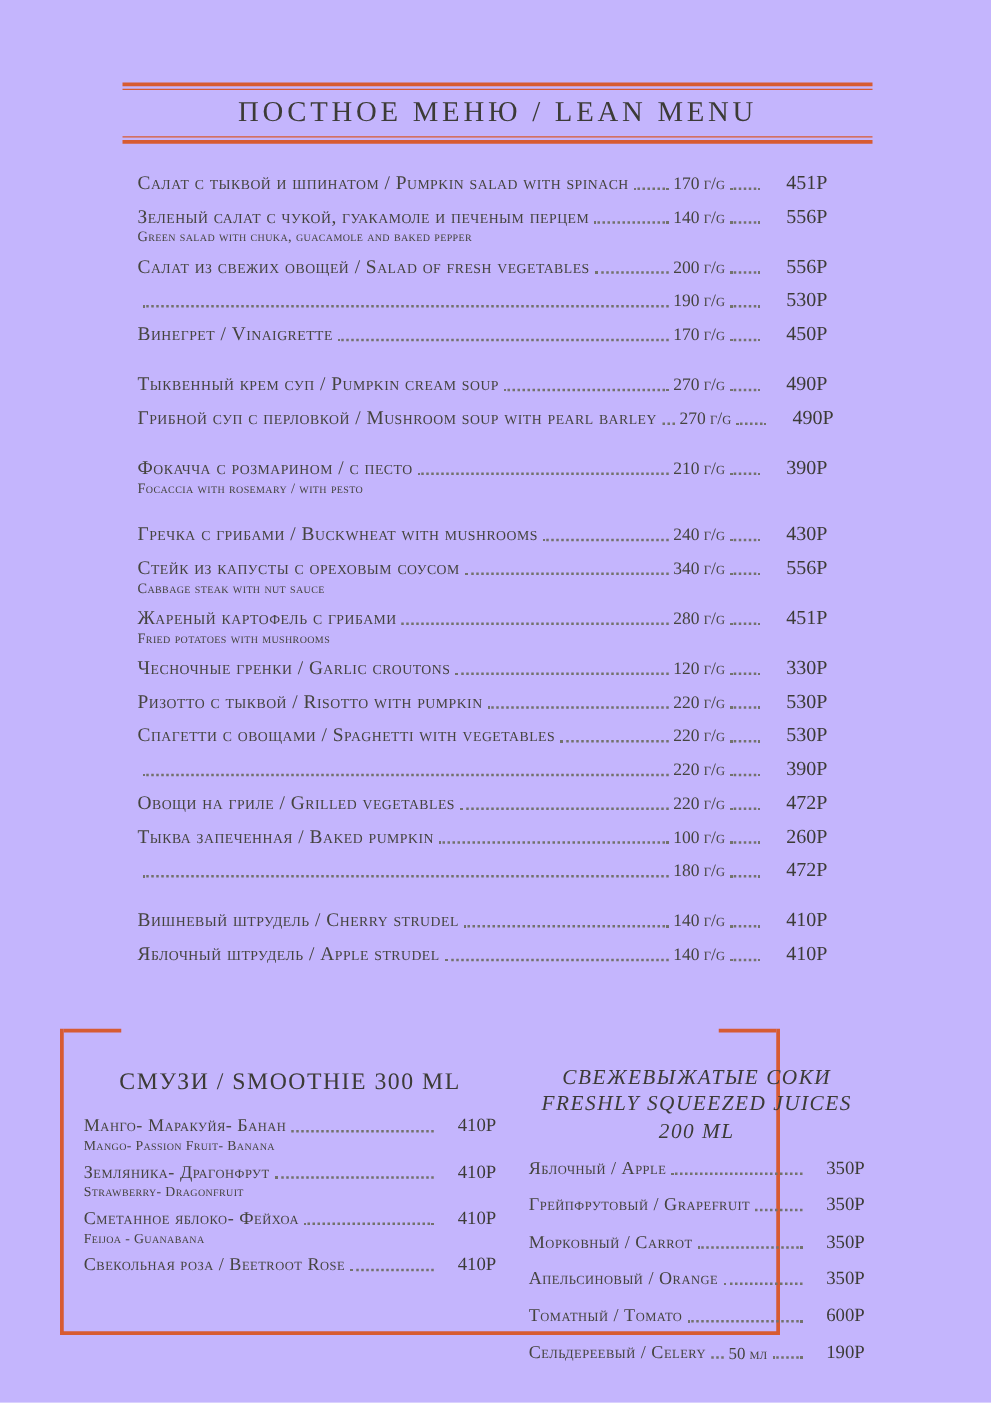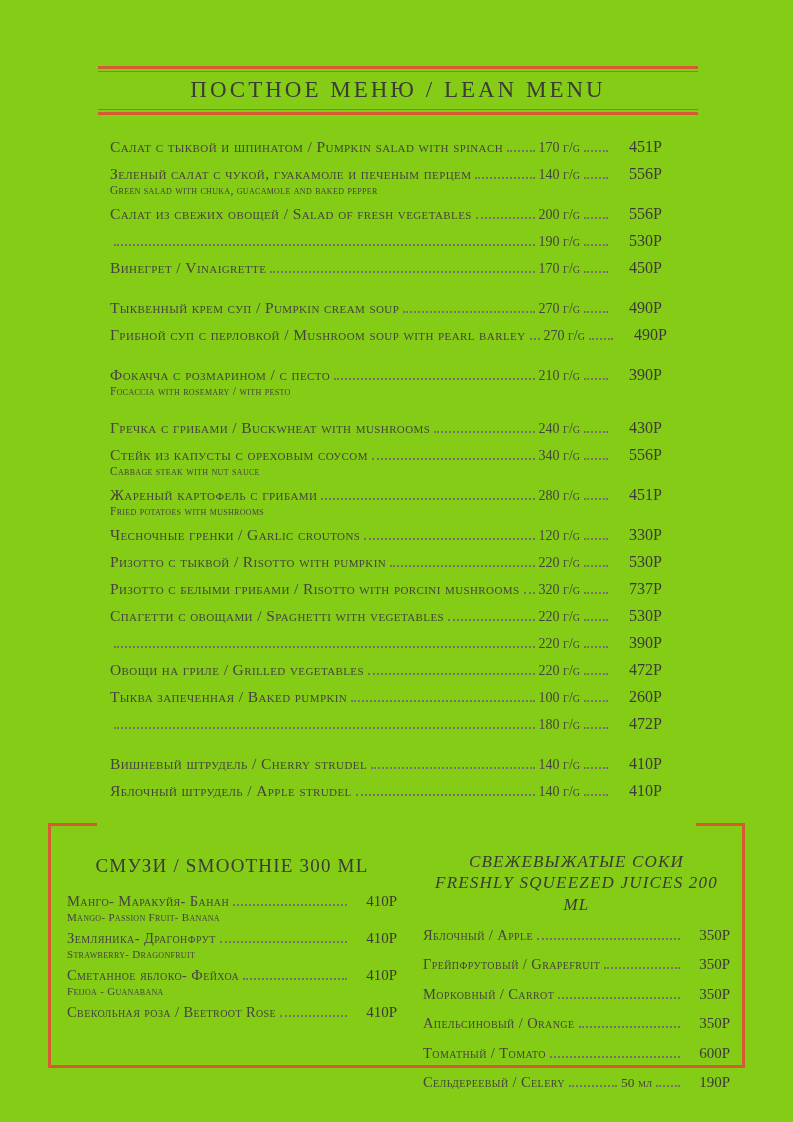--- a/index.html
+++ b/index.html
@@ -5,21 +5,21 @@
   :root { --accent: #d75b32; --ink: #45443f; --ink-dark: #3c3b37; }
   * { margin: 0; padding: 0; box-sizing: border-box; }
   html, body { background: #ffffff; }
   body {
     width: 793px; height: 1122px;
     font-family: "Liberation Serif", "DejaVu Serif", serif;
     color: var(--ink);
     position: relative;
     overflow: hidden;
   }
-  .page { position: absolute; inset: 0; background: #84cc16; }
+  .page { position: absolute; inset: 0; background: #c4b5fd; }
 
   
   .header { position: absolute; left: 98px; width: 600px; top: 66px; }
   .rule { width: 100%; }
   .rule-top    { border-top: 3px solid var(--accent); border-bottom: 1px solid var(--accent); height: 6px; }
   .rule-bottom { border-top: 1px solid var(--accent); border-bottom: 3px solid var(--accent); height: 6px; }
   .page-title {
     text-align: center;
     font-size: 23px;
     letter-spacing: 3px;
@@ -66,21 +66,21 @@
     font-size: 11.5px;
     letter-spacing: 0.3px;
     margin-top: 1px;
     color: var(--ink);
   }
 
   
   .promo-box {
     position: absolute;
     left: 48px; top: 823px;
-    width: 697px; height: 245px;
+    width: 576px; height: 245px;
     border: 3px solid var(--accent);
     border-top: none;
     display: flex;
   }
   .promo-box::before, .promo-box::after {
     content: ""; position: absolute; top: 0; width: 46px; height: 3px;
     background: var(--accent);
   }
   .promo-box::before { left: 0; }
   .promo-box::after { right: 0; }
@@ -247,30 +247,20 @@
       <span class="name">Ризотто с тыквой / Risotto with pumpkin</span>
       <span class="leader"></span>
       <span class="weight">220 г/g</span>
       <span class="leader short"></span>
       <span class="price">530Р</span>
     </div>
 
   </div>
         <div class="item">
     <div class="line">
-      <span class="name">Ризотто с белыми грибами / Risotto with porcini mushrooms</span>
-      <span class="leader"></span>
-      <span class="weight">320 г/g</span>
-      <span class="leader short"></span>
-      <span class="price">737Р</span>
-    </div>
-
-  </div>
-        <div class="item">
-    <div class="line">
       <span class="name">Спагетти с овощами / Spaghetti with vegetables</span>
       <span class="leader"></span>
       <span class="weight">220 г/g</span>
       <span class="leader short"></span>
       <span class="price">530Р</span>
     </div>
 
   </div>
         <div class="item">
     <div class="line">

